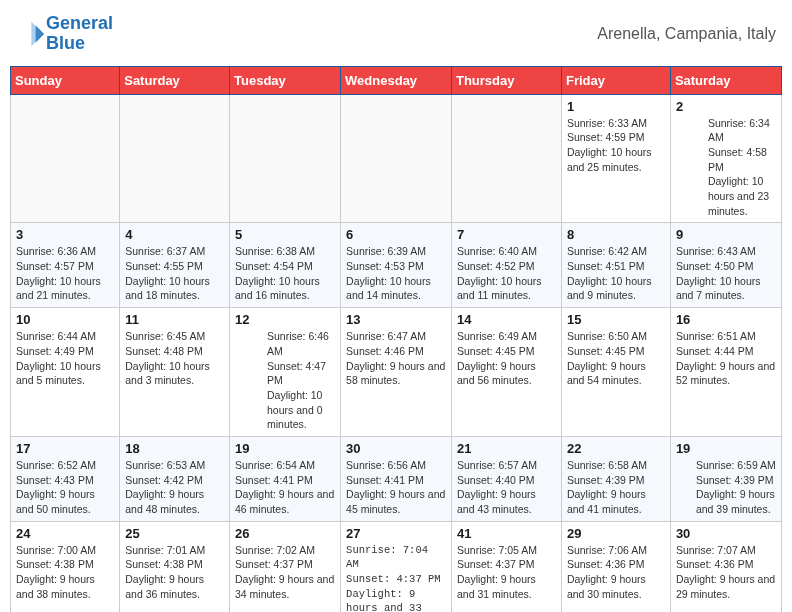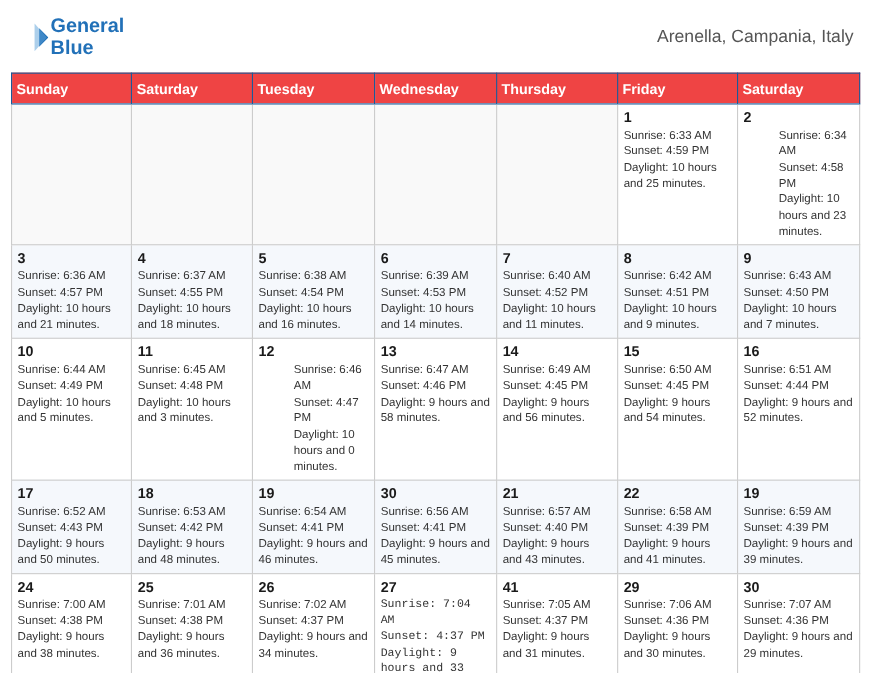--- a/index.html
+++ b/index.html
@@ -266,21 +266,21 @@
 Daylight: 9 hours and 43 minutes.</div>
         </td>
         <td>
           <span class="day-number">22</span>
           <div class="day-info" style="white-space: pre-line;">Sunrise: 6:58 AM
 Sunset: 4:39 PM
 Daylight: 9 hours and 41 minutes.</div>
         </td>
         <td>
           <span class="day-number">19</span>
-          <div class="day-info" style="white-space: pre-line;">Sunrise: 6:59 AM
+          <div class="day-info" style="white-space: pre-line; margin-left: 20px;">Sunrise: 6:59 AM
 Sunset: 4:39 PM
 Daylight: 9 hours and 39 minutes.</div>
         </td>
       </tr>
       <tr>
         <td>
           <span class="day-number">24</span>
           <div class="day-info" style="white-space: pre-line;">Sunrise: 7:00 AM
 Sunset: 4:38 PM
 Daylight: 9 hours and 38 minutes.</div>

